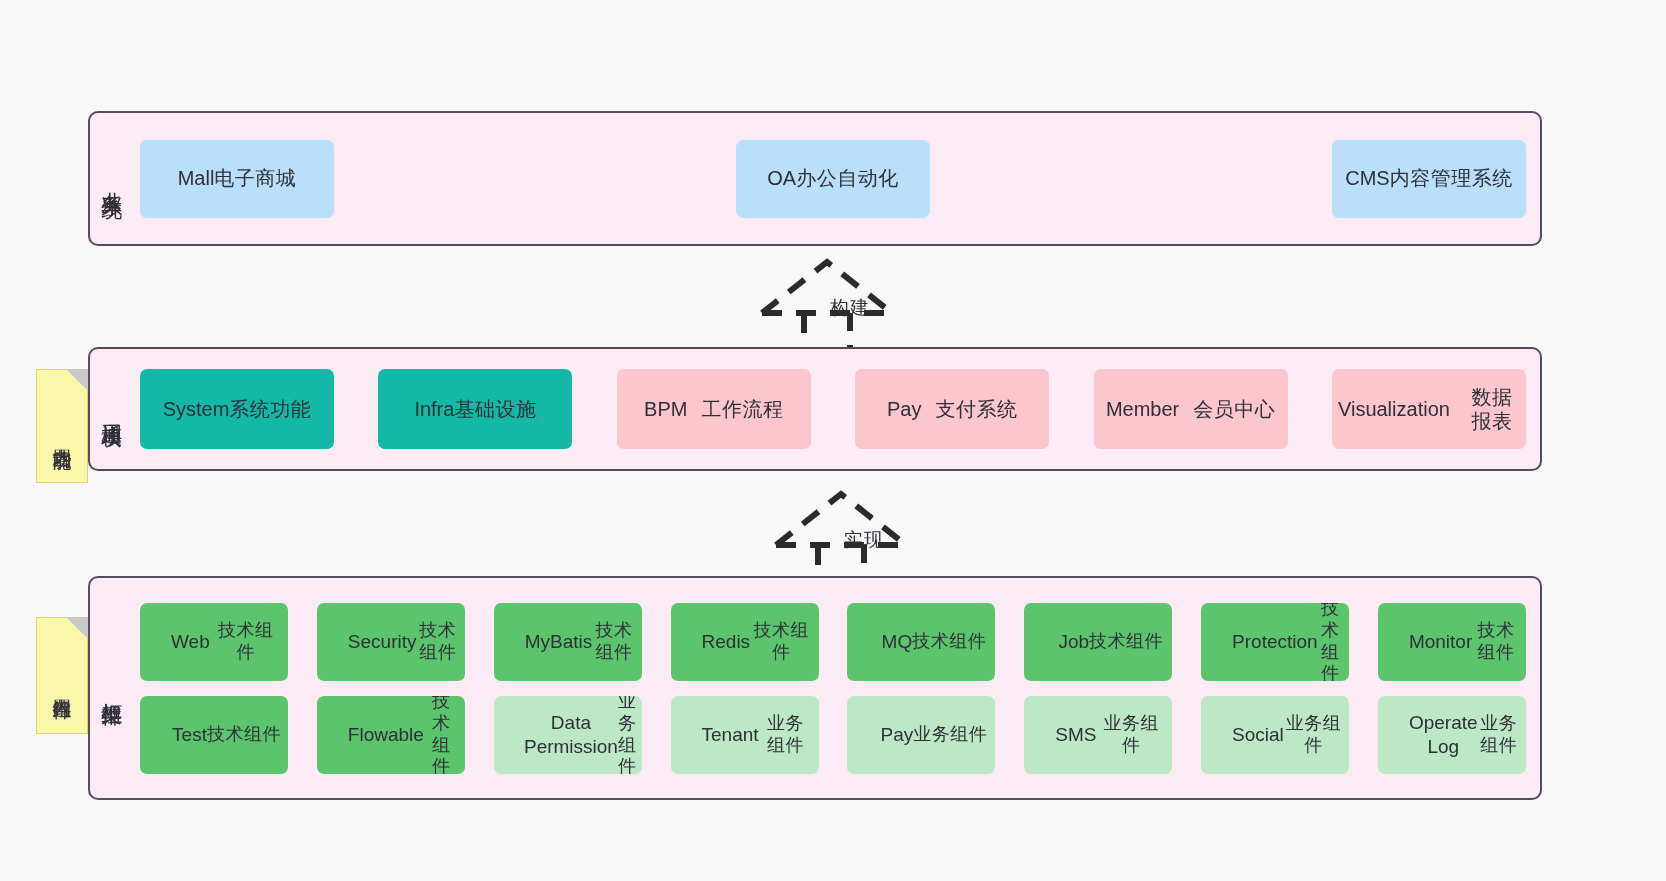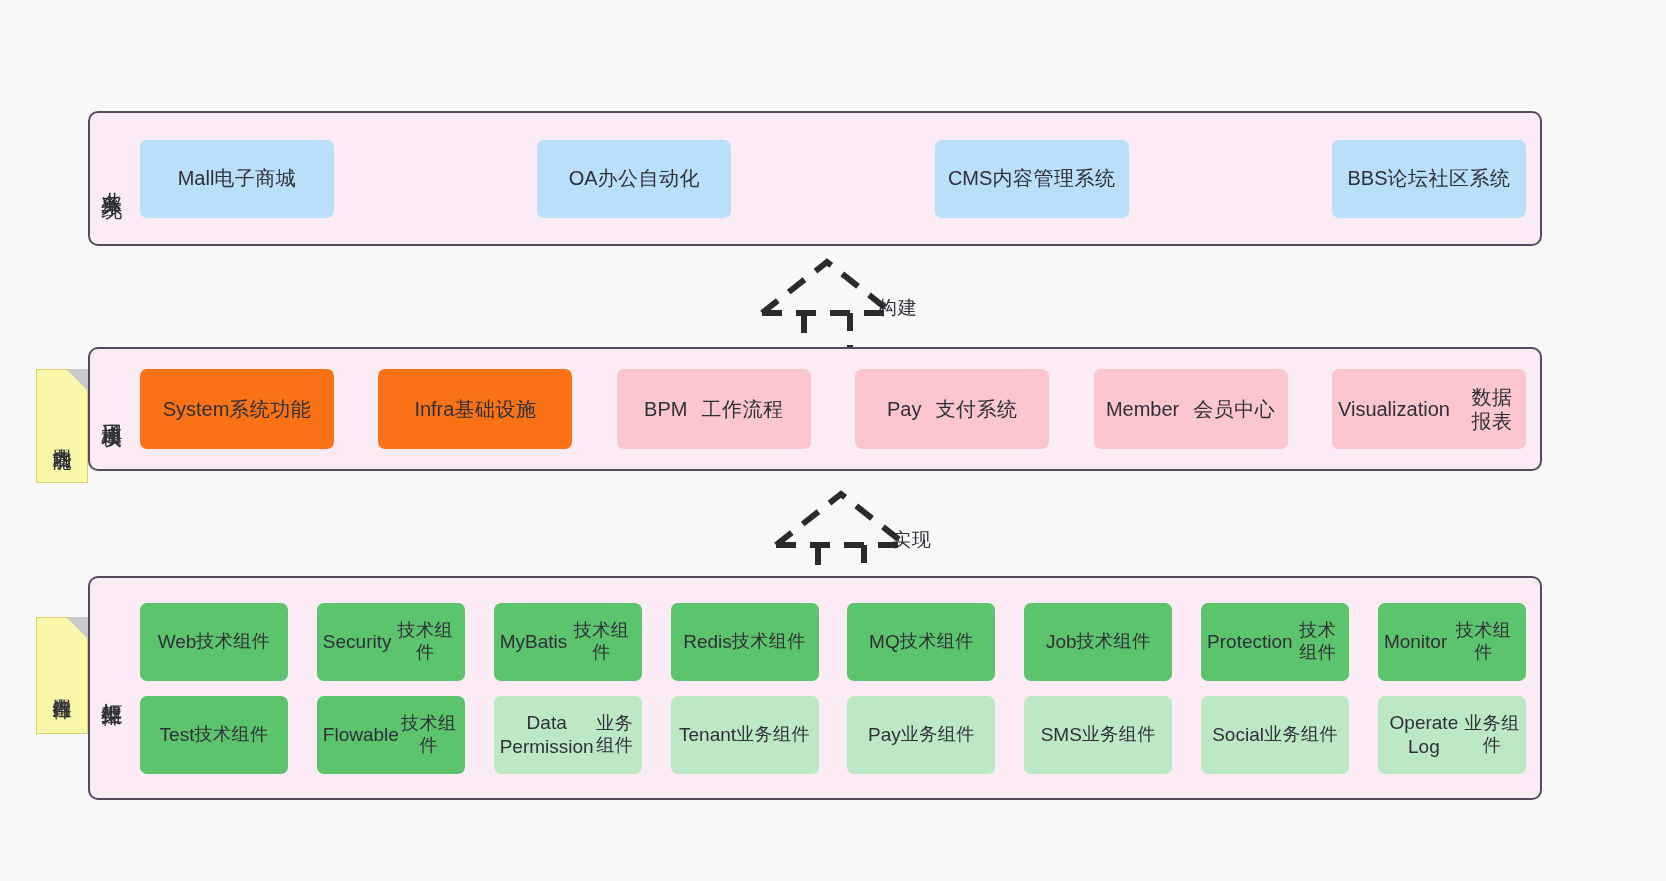--- a/index.html
+++ b/index.html
@@ -92,33 +92,33 @@
     height: 78px;
     background: #b9dffa;
   }
 
   
   .layer-common { left: 88px; top: 347px; width: 1454px; height: 124px; }
   .layer-common .box {
     width: 194px;
     height: 80px;
   }
-  .fill-red   { background: #f97316; }
+  .fill-red   { background: #14b8a6; }
   .fill-pink  { background: #fbc6cd; gap: 14px; }
 
   
   .layer-framework { left: 88px; top: 576px; width: 1454px; height: 224px; }
   .layer-framework .layer-body { gap: 15px; padding-top: 14px; padding-bottom: 14px; }
   .layer-framework .box {
     width: 148px;
     height: 78px;
   }
   .fill-green       { background: #5cc46d; }
   .fill-green-light { background: #bde8c5; }
-  .layer-framework .box .en { font-size: 19px; }
+  .layer-framework .box .en { font-size: 19px; margin-left: 25px; }
   .layer-framework .box .cn { font-size: 18px; font-family: Liberation Serif, serif; }
 
   
   .note {
     position: absolute;
     width: 52px;
     background: #fbf7a8;
     border: 1px solid #d8d470;
     box-sizing: border-box;
     display: flex;
@@ -154,21 +154,20 @@
   .arrow .arrow-label {
     position: absolute;
     left: 50%;
     transform: translateX(-50%);
     font-size: 19px;
     letter-spacing: 1px;
     color: #2f2f38;
     white-space: nowrap;
     background: transparent;
     padding: 0 2px;
-    margin-left: 48px;
   }
   .arrow-build  { left: 757px; top: 257px; }
   .arrow-build  .arrow-label { top: 38px; left: 58%; }
   .arrow-impl   { left: 771px; top: 489px; }
   .arrow-impl   .arrow-label { top: 38px; left: 58%; }
 </style>
 </head>
 <body>
 
 <div class="canvas">
@@ -182,24 +181,20 @@
           <span class="cn">电子商城</span>
         </div>
         <div class="box">
           <span class="en">OA</span>
           <span class="cn">办公自动化</span>
         </div>
         <div class="box">
           <span class="en">CMS</span>
           <span class="cn">内容管理系统</span>
         </div>
-        <div class="box">
-          <span class="en">BBS</span>
-          <span class="cn">论坛社区系统</span>
-        </div>
       </div>
     </div>
   </div>
 
   <div class="arrow arrow-build">
     <svg width="160" height="95" viewBox="0 0 160 95">
       <path d="M 5 56 L 70 5 L 135 56" fill="none" stroke="#2b2b2b" stroke-width="6" stroke-dasharray="20 14" stroke-linecap="butt"></path>
       <path d="M 5 56 L 135 56" fill="none" stroke="#2b2b2b" stroke-width="6" stroke-dasharray="20 14" stroke-linecap="butt"></path>
       <path d="M 47 56 L 47 93 L 93 93 L 93 56" fill="none" stroke="#2b2b2b" stroke-width="6" stroke-dasharray="20 14" stroke-linecap="butt"></path>
     </svg>

